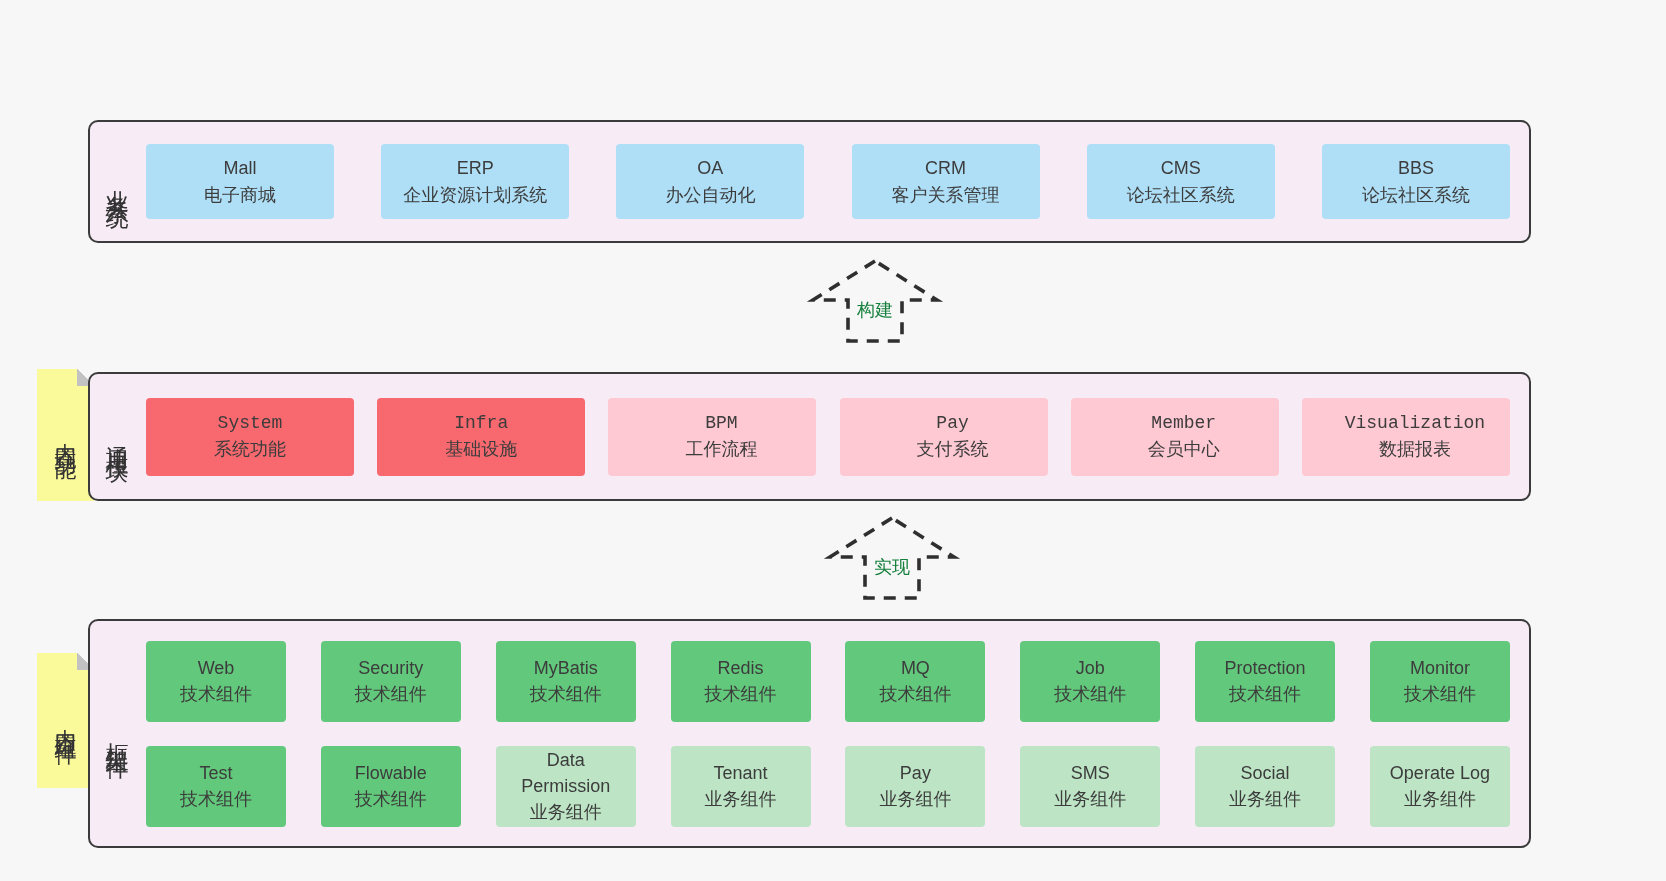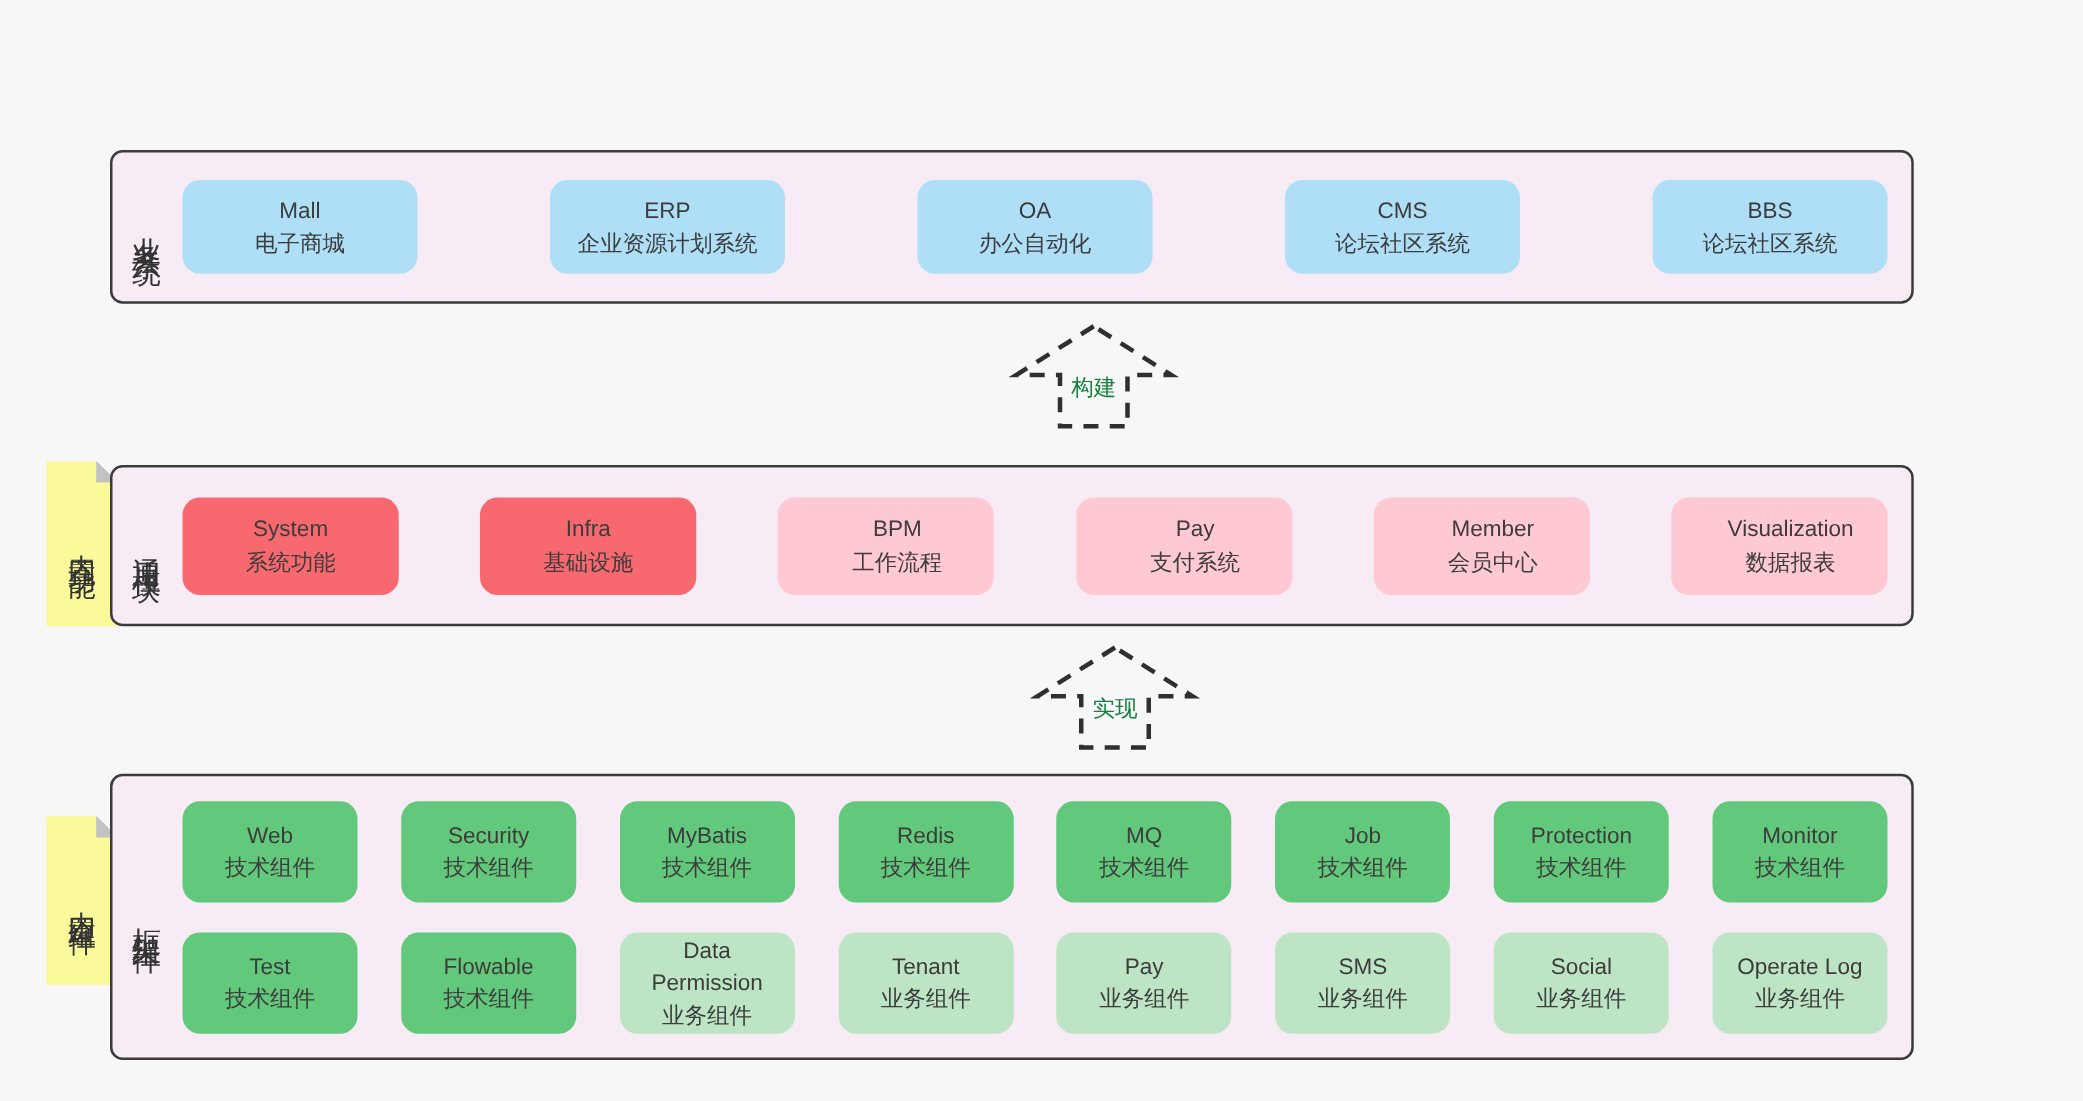--- a/index.html
+++ b/index.html
@@ -41,31 +41,31 @@
   .layer-body{
     flex:1;
     display:flex;flex-direction:column;justify-content:center;
     gap:24px;
     padding-right:19px;
   }
   .box-row{display:flex;justify-content:space-between;}
 
   
   .box{
-    border-radius:14px;
+    border-radius:4px;
     display:flex;flex-direction:column;align-items:center;justify-content:center;
     text-align:center;
     box-sizing:border-box;
     padding:2px 6px;
     line-height:1.45;
     font-size:18px;
     color:#3c3c3c;
   }
   .layer-business .box{width:188px;height:75px;}
-  .layer-modules .box{width:173px;height:78px;}
+  .layer-modules .box{width:208px;height:78px;font-family:Liberation Mono, monospace;}
   .layer-components .box{width:140px;height:81px;}
   .box.blue{background:var(--blue,#aedff7);}
   .box.red{background:var(--red,#f7696f);}
   .box.pink{background:var(--pink,#ffc9d3);padding-left:24px;}
   .box.green{background:var(--green,#62c87b);}
   .box.lightgreen{background:var(--lightgreen,#bde5c5);}
 
   
   .note{
     position:absolute;left:37px;width:57px;
@@ -128,20 +128,24 @@
   </div>
             <div class="box blue">
     <div class="box-name">ERP</div>
     <div class="box-subtitle">企业资源计划系统</div>
   </div>
             <div class="box blue">
     <div class="box-name">OA</div>
     <div class="box-subtitle">办公自动化</div>
   </div>
             <div class="box blue">
+    <div class="box-name">CRM</div>
+    <div class="box-subtitle">客户关系管理</div>
+  </div>
+            <div class="box blue">
     <div class="box-name">CMS</div>
     <div class="box-subtitle">论坛社区系统</div>
   </div>
             <div class="box blue">
     <div class="box-name">BBS</div>
     <div class="box-subtitle">论坛社区系统</div>
   </div>
           </div>
         </div>
   </section>

